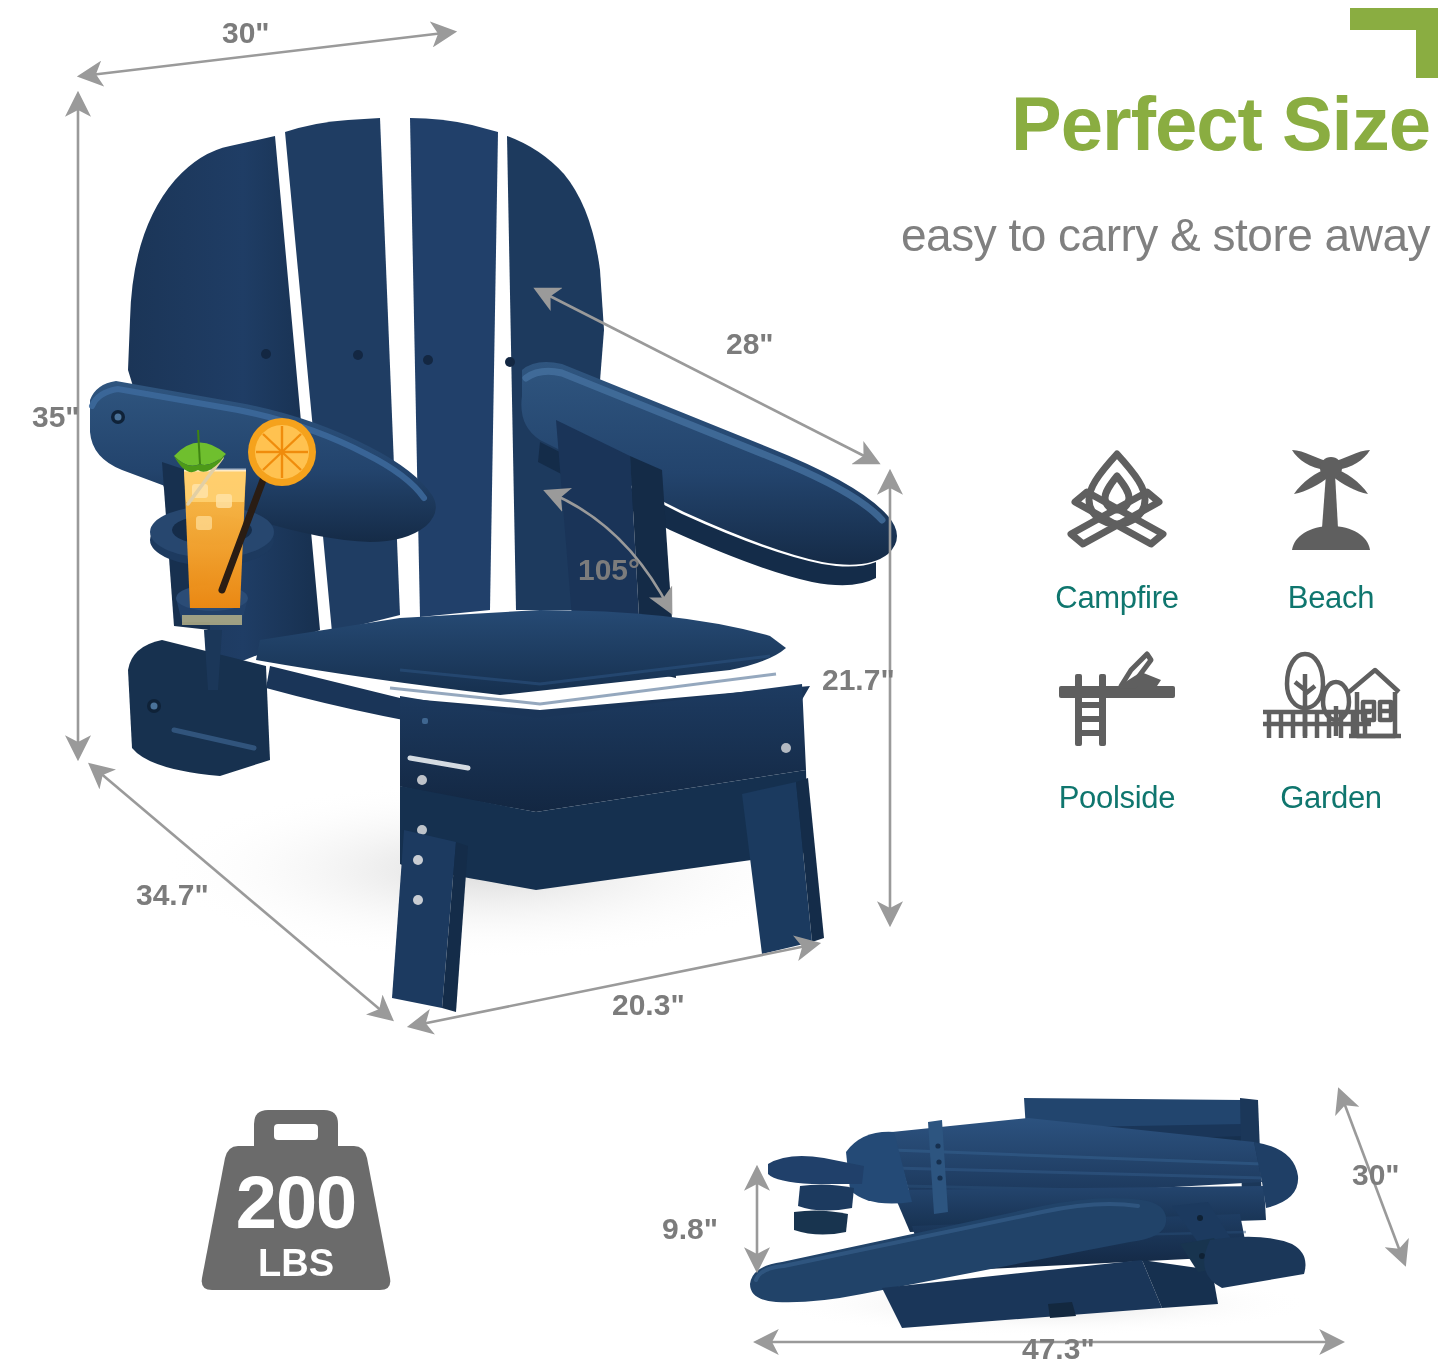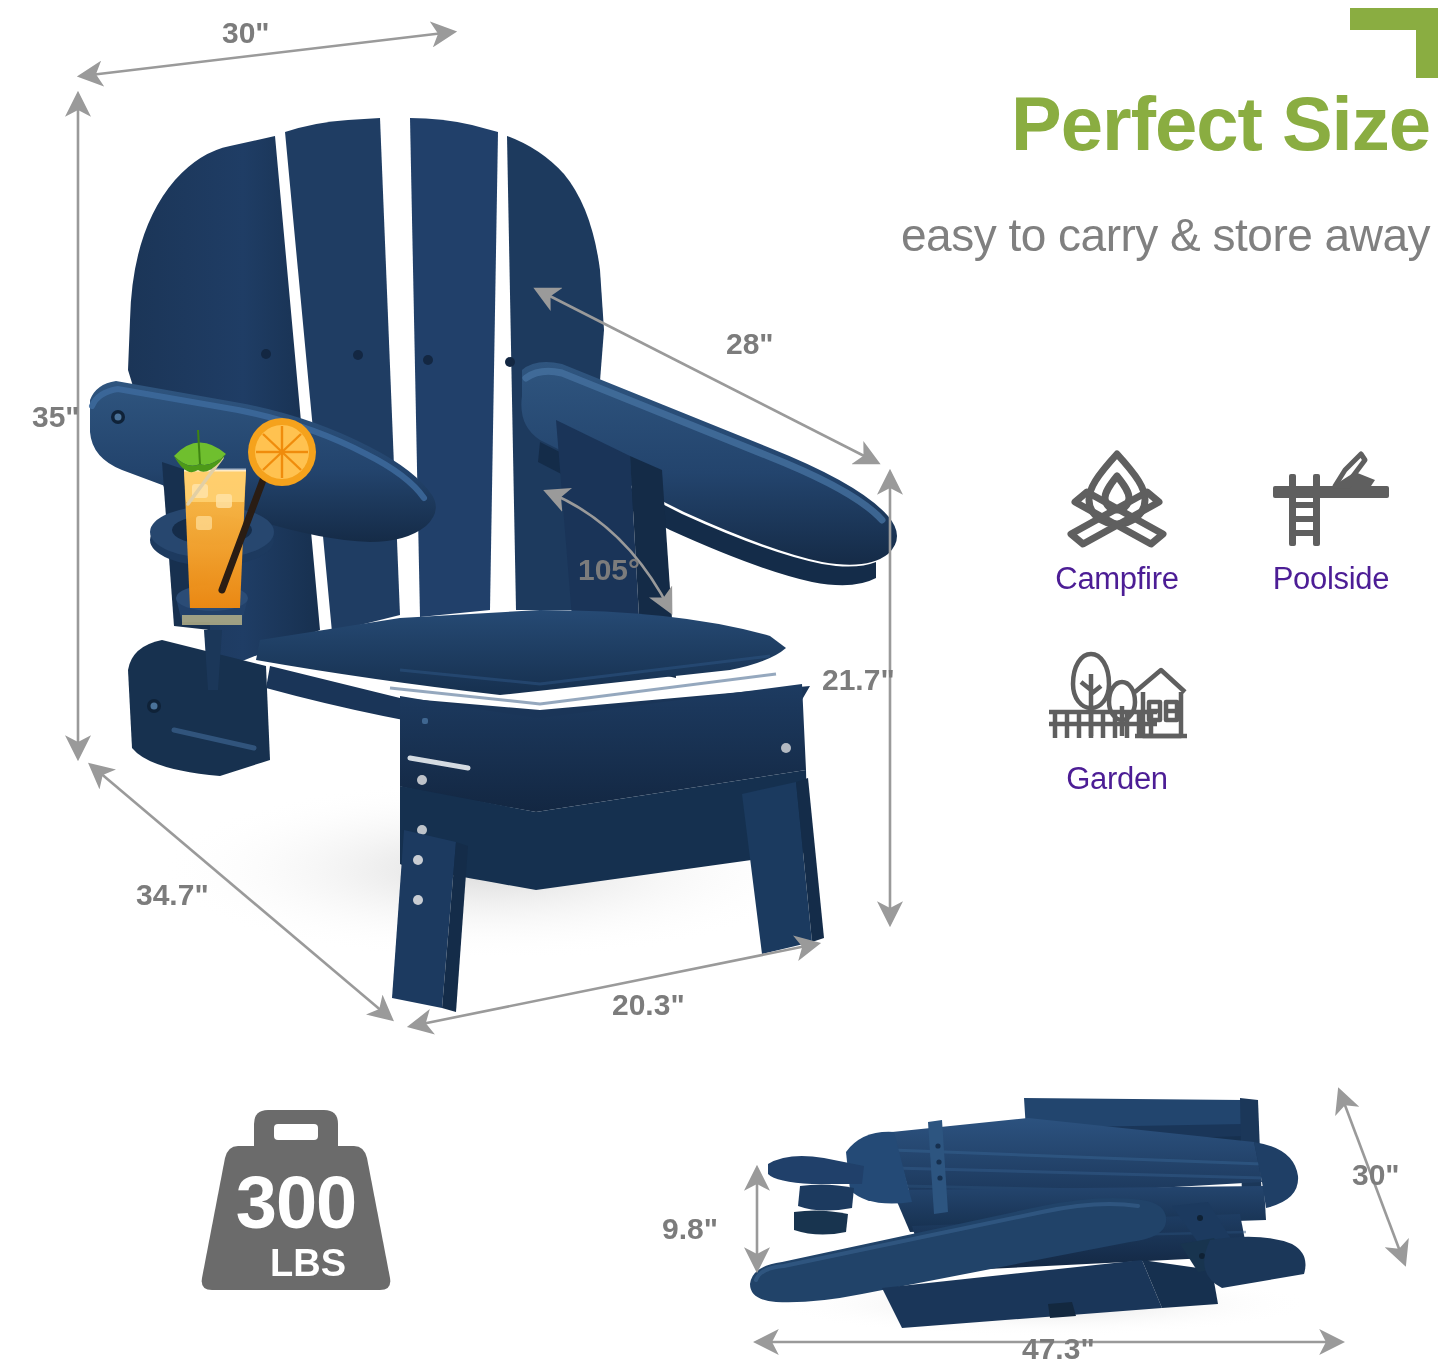--- a/index.html
+++ b/index.html
@@ -49,21 +49,21 @@
   }
 
   
   #feature-grid{
     top:440px;left:1010px;width:428px;height:400px;
     display:grid;grid-template-columns:1fr 1fr;grid-template-rows:1fr 1fr;
   }
   .feature-cell{display:flex;flex-direction:column;align-items:center;justify-content:flex-start;}
   .feature-icon{height:120px;display:flex;align-items:center;justify-content:center;}
   .feature-label{
-    font-size:31px;color:#4c1d95;margin-top:1px;letter-spacing:-0.3px;
+    font-size:31px;color:#0f766e;margin-top:20px;letter-spacing:-0.3px;
   }
 
   
   .dimtext{
     color:var(--dim-gray);font-weight:bold;white-space:nowrap;
   }
   #dim-30{top:16px;left:222px;font-size:30px;}
   #dim-35{top:400px;left:32px;font-size:30px;}
   #dim-28{top:327px;left:726px;font-size:30px;}
   #dim-105{top:537px;left:578px;font-size:30px;margin-top:16px;}
@@ -74,21 +74,21 @@
   #dim-473{top:1332px;left:1022px;font-size:30px;}
   #dim-30b{top:1158px;left:1352px;font-size:30px;}
 
   
   #weight-badge{top:1108px;left:196px;width:200px;height:190px;}
   #weight-num{
     position:absolute;top:58px;left:0;width:200px;text-align:center;
     font-size:74px;font-weight:bold;color:#ffffff;line-height:1;letter-spacing:-1px;
   }
   #weight-unit{
-    position:absolute;top:136px;left:12px;width:200px;text-align:center;
+    position:absolute;top:136px;left:0;width:200px;text-align:center;
     font-size:38px;font-weight:bold;color:#ffffff;line-height:1;
   }
   #max-support{
     top:1314px;left:148px;width:300px;text-align:center;
     font-size:36px;color:#6b6b6b;letter-spacing:0.5px;white-space:nowrap;
   }
 
   svg{display:block;overflow:visible;}
 </style>
 </head>
@@ -292,20 +292,36 @@
             <path d="M56,8 C76,30 84,42 84,54 C84,68 71,78 56,78 C41,78 28,68 28,54 C28,42 36,30 56,8 Z"></path>
             <path d="M56,30 C64,40 68,46 68,52 C68,59 62,64 56,64 C50,64 44,59 44,52 C44,46 48,40 56,30 Z"></path>
             <path d="M14,56 L26,46 L102,88 L90,98 Z"></path>
             <path d="M98,56 L86,46 L10,88 L22,98 Z"></path>
           </g>
         </svg>
       </div>
       <div class="feature-label">Campfire</div>
     </div>
 
+    <div class="feature-cell">
+      <div class="feature-icon">
+        <svg width="106" height="108" viewBox="0 0 106 108">
+          <g fill="#5f5f5f">
+            <path d="M53,16 C66,14 80,4 92,4 C86,14 74,22 58,24 Z"></path>
+            <path d="M53,16 C40,14 26,4 14,4 C20,14 32,22 48,24 Z"></path>
+            <path d="M55,22 C68,26 82,36 90,48 C78,46 64,38 54,30 Z"></path>
+            <path d="M51,22 C38,26 24,36 16,48 C28,46 42,38 52,30 Z"></path>
+            <circle cx="53" cy="22" r="11"></circle>
+            <path d="M48,28 L44,82 L60,82 L57,28 Z"></path>
+            <path d="M14,104 C16,90 32,80 53,80 C74,80 90,90 92,104 Z"></path>
+          </g>
+        </svg>
+      </div>
+      <div class="feature-label">Beach</div>
+    </div>
 
     <div class="feature-cell">
       <div class="feature-icon">
         <svg width="120" height="96" viewBox="0 0 120 96">
           <g fill="#5f5f5f">
             <rect x="2" y="34" width="116" height="12" rx="2"></rect>
             <rect x="18" y="22" width="7" height="72" rx="2"></rect>
             <rect x="42" y="22" width="7" height="72" rx="2"></rect>
             <rect x="22" y="50" width="22" height="6" rx="2"></rect>
             <rect x="22" y="64" width="22" height="6" rx="2"></rect>
@@ -343,21 +359,21 @@
       <div class="feature-label">Garden</div>
     </div>
   </div>
 
   <svg class="abs" style="top:1108px;left:196px;" width="200" height="190" viewBox="0 0 200 190">
     <path d="M72,2 L128,2 Q142,2 142,16 L142,40 L58,40 L58,16 Q58,2 72,2 Z" fill="#6b6b6b"></path>
     <rect x="78" y="16" width="44" height="16" rx="4" fill="#ffffff"></rect>
     <path d="M42,38 L158,38 Q168,38 171,50 L194,170 Q196,182 184,182 L16,182 Q4,182 6,170 L29,50 Q32,38 42,38 Z" fill="#6b6b6b"></path>
   </svg>
   <div class="abs" id="weight-badge">
-    <div id="weight-num">300</div>
+    <div id="weight-num">200</div>
     <div id="weight-unit">LBS</div>
   </div>
 
   <svg class="abs" style="top:1090px;left:742px;" width="620" height="250" viewBox="0 0 620 250">
     <defs>
       <linearGradient id="fTop" x1="0" y1="0" x2="0" y2="1">
         <stop offset="0%" stop-color="#2c527f"></stop>
           <stop offset="100%" stop-color="#1b3659"></stop>
       </linearGradient>
       <linearGradient id="fMid" x1="0" y1="0" x2="0" y2="1">

